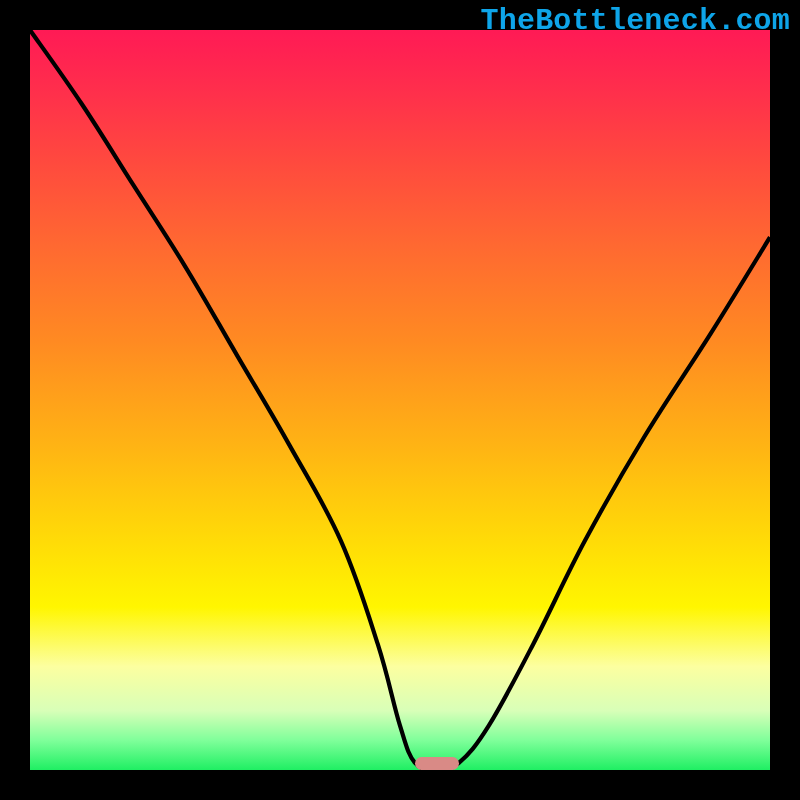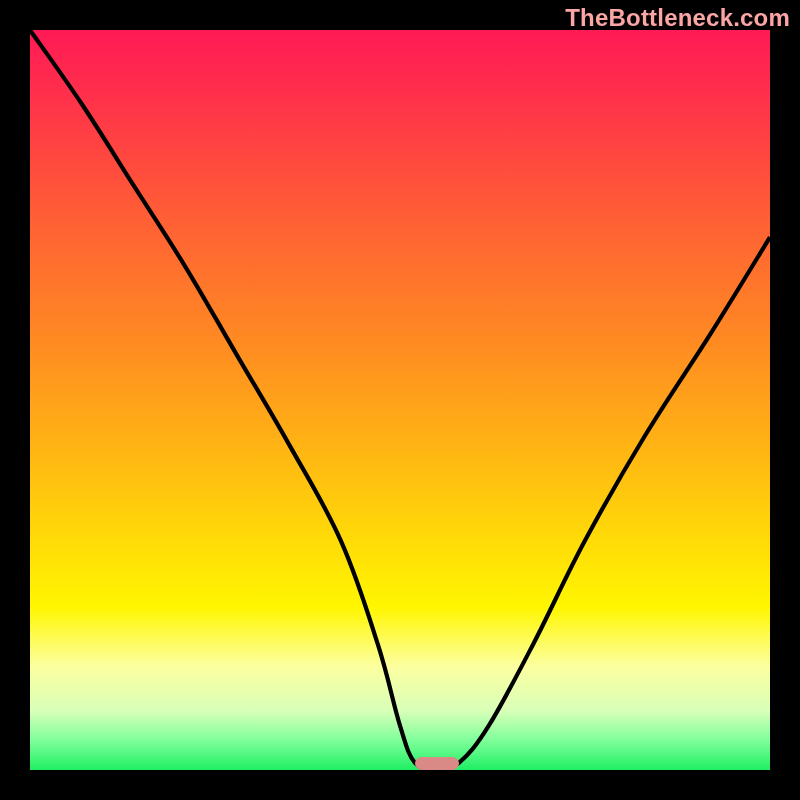--- a/index.html
+++ b/index.html
@@ -14,25 +14,26 @@
   .frame {
     position: relative;
     width: 800px;
     height: 800px;
     background: #000;
   }
   .watermark {
     position: absolute;
     top: 4px;
     right: 10px;
-    color: #fca5a5;
-    font-size: 24px;
+    color: #0ea5e9;
+    font-size: 30px;
     font-weight: 600;
     letter-spacing: 0.2px;
     z-index: 20;
+    font-family: Liberation Mono, monospace;
   }
   .plot-area {
     position: absolute;
     left: 30px;
     top: 30px;
     width: 740px;
     height: 740px;
     overflow: hidden;
   }
   .gradient-bg {

